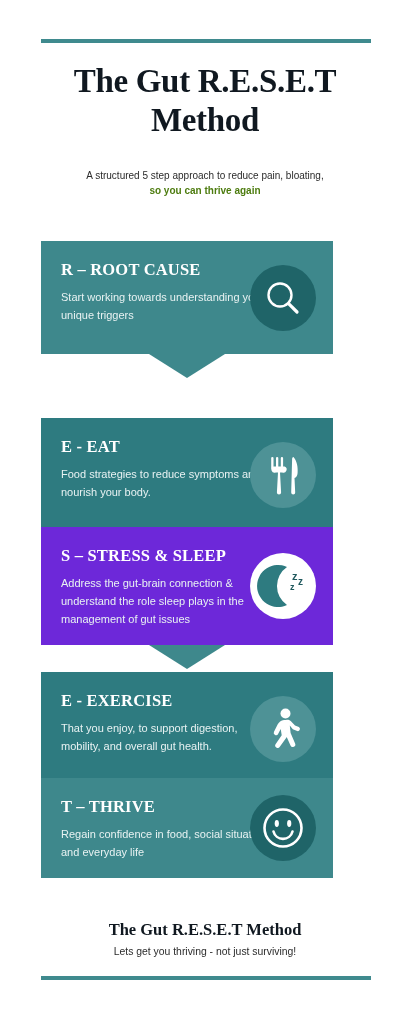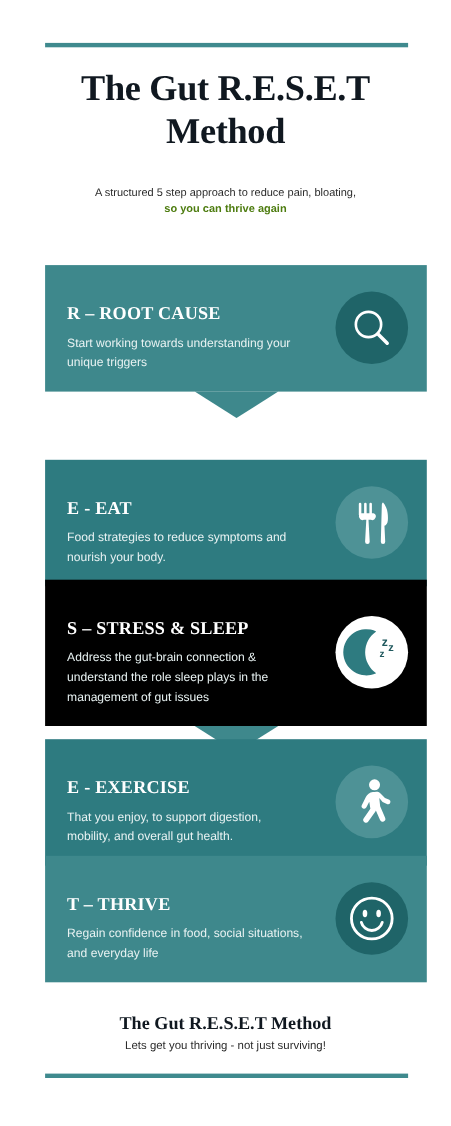--- a/index.html
+++ b/index.html
@@ -65,23 +65,23 @@
   }
 
   
   .step {
     position: absolute;
     left: 41px;
     width: 330px;
   }
   .step-body {
     position: relative;
-    width: 347px;
+    width: 292px;
     box-sizing: border-box;
-    padding: 35px 18px 16px 20px;
+    padding: 20px 18px 16px 20px;
     color: #ffffff;
     min-height: 114px;
   }
   .step-arrow {
     position: absolute;
     left: 50%;
     top: 100%;
     width: 0;
     height: 0;
     transform: translateX(-50%);
@@ -199,21 +199,21 @@
           <path d="M6.6 12.5 h15 a2.5 2.5 0 0 1 -2.5 6 h-2.1 l1.1 20 a2.1 2.1 0 0 1 -4.2 0 l1.1 -20 h-2.1 a2.5 2.5 0 0 1 -2.5 -6 z" fill="#ffffff"></path>
 
           <path d="M30.4 3 c3.6 4 4.6 10 4.2 16 c-0.2 3 -1.6 4.6 -3.1 5 l0.7 14.6 a2 2 0 0 1 -4 0 l0.9 -33.4 c0.05 -1.6 0.8 -2.6 1.3 -2.2 z" fill="#ffffff"></path>
         </svg>
       </div>
       <div class="step-arrow" style="border-top-color:#2E7B80;"></div>
     </div>
   </div>
 
   <div class="step" id="step-sleep">
-    <div class="step-body" style="background:#000000;">
+    <div class="step-body" style="background:#6d28d9;">
       <h2 class="step-heading">S – STRESS &amp; SLEEP</h2>
       <p class="step-desc">Address the gut-brain connection &amp; understand the role sleep plays in the management of gut issues</p>
       <div class="step-icon" style="background:#ffffff;">
         <svg width="58" height="58" viewBox="0 0 58 58" aria-hidden="true">
           <path d="M33 10 a21 21 0 1 0 0 38 a23 23 0 0 1 0 -38 z" fill="#2E7B80"></path>
           <text x="38" y="23" font-family="Liberation Sans, sans-serif" font-size="11" font-weight="bold" fill="#20595e">z</text>
           <text x="44" y="28" font-family="Liberation Sans, sans-serif" font-size="10" font-weight="bold" fill="#20595e">z</text>
           <text x="36" y="33" font-family="Liberation Sans, sans-serif" font-size="9" font-weight="bold" fill="#20595e">z</text>
         </svg>
       </div>

